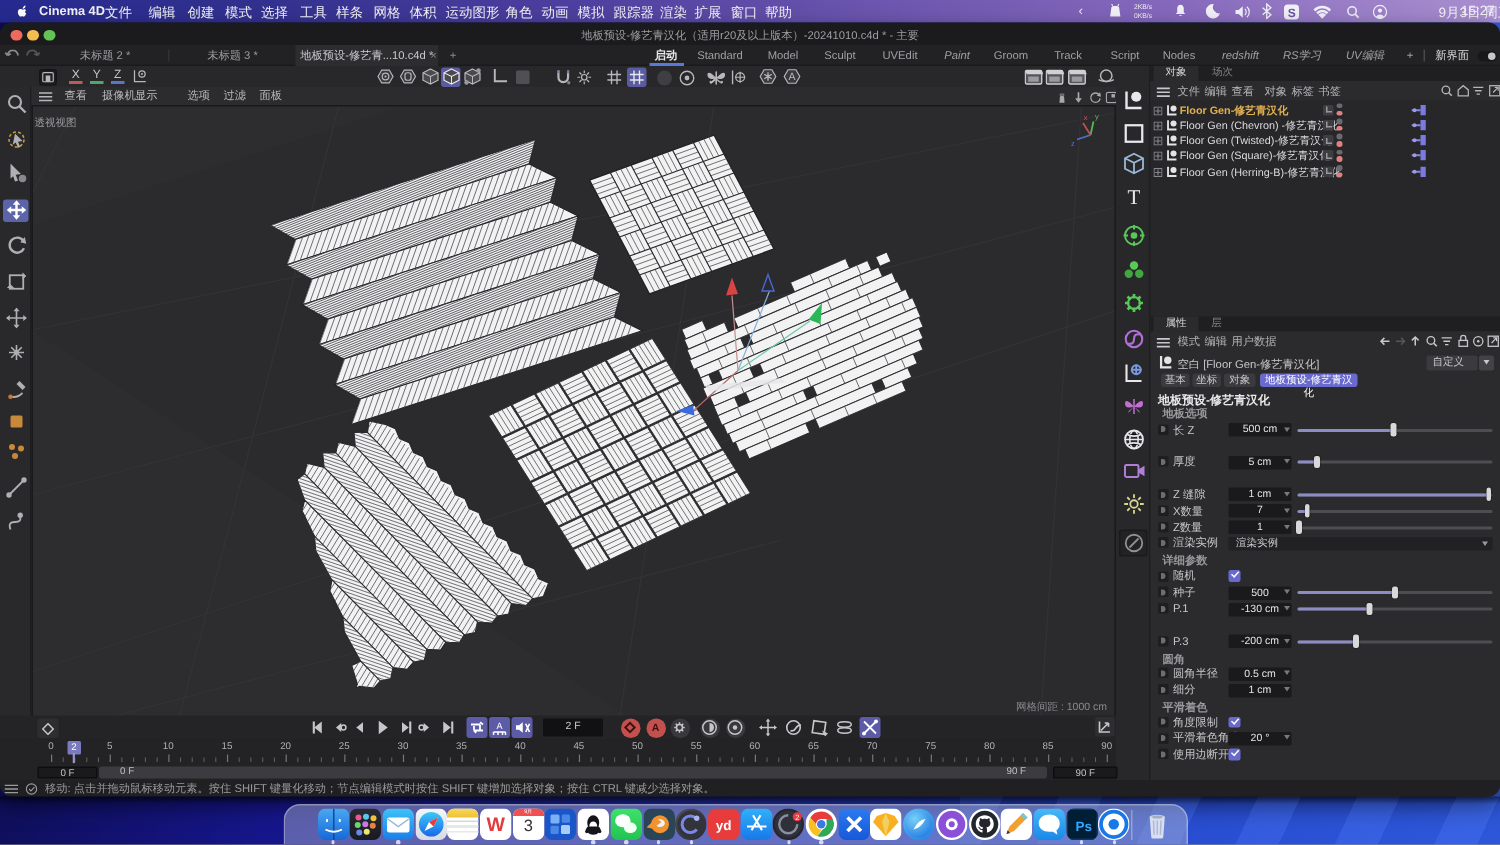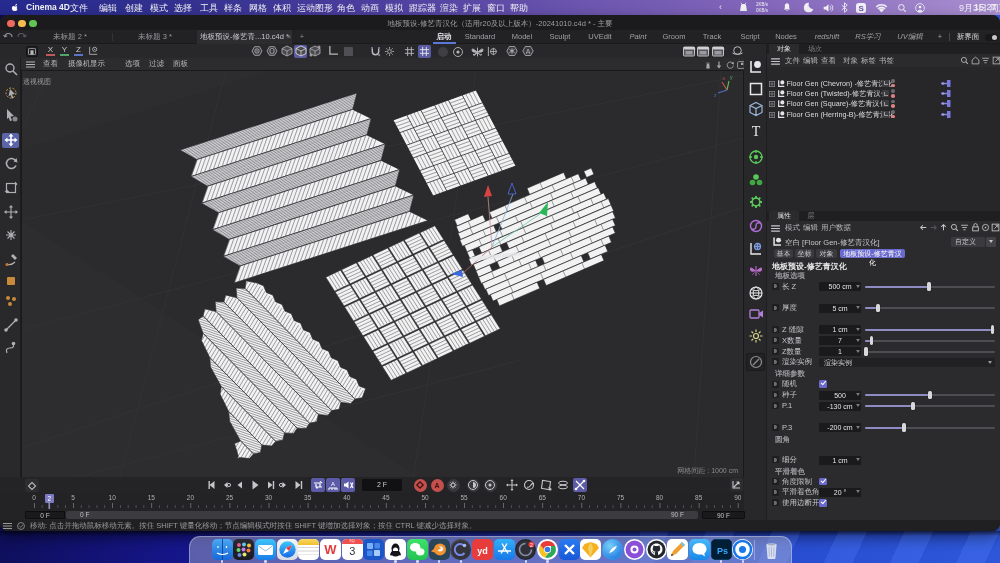--- a/index.html
+++ b/index.html
@@ -697,20 +697,41 @@
             <path fill="none" stroke="#b4b4b8" stroke-width="1.5" d="M2 7 L8 2 L14 7 L14 14 L2 14 Z"></path>
           </svg>
           <svg class="ab" style="left:214px;top:2px" width="9" height="9" viewBox="0 0 16 16">
             <path stroke="#b4b4b8" stroke-width="1.5" d="M2 4 L14 4 M4 8 L12 8 M6 12 L10 12"></path>
           </svg>
           <svg class="ab" style="left:224.5px;top:2px" width="9" height="9" viewBox="0 0 16 16">
             <rect x="2" y="2" width="12" height="12" fill="none" stroke="#b4b4b8" stroke-width="1.5"></rect>
             <path stroke="#b4b4b8" stroke-width="1.5" d="M6 10 L12 4 M8 4 L12 4 L12 8"></path>
           </svg>
         </div>
+        <div class="ab" style="left:0;top:24.0px;width:233px;height:10.3px">
+          <svg class="ab" style="left:1.5px;top:2.5px" width="6" height="6" viewBox="0 0 8 8">
+            <rect x="0.5" y="0.5" width="7" height="7" fill="none" stroke="#88888c"></rect>
+            <path stroke="#88888c" d="M4 1.5 L4 6.5 M1.5 4 L6.5 4"></path>
+          </svg>
+          <svg class="ab" style="left:9.6px;top:0.6px" width="9" height="9" viewBox="0 0 16 16">
+            <path fill="none" stroke="#e4e4e6" stroke-width="2.2" d="M3 2 L3 13 L13 13"></path>
+            <circle cx="9.5" cy="6" r="3.6" fill="#e4e4e6"></circle>
+          </svg>
+          <span class="ab" style="left:19.5px;top:0.6px;font-size:7.2px;color:#e0b050;font-weight:bold;white-space:nowrap">Floor Gen-修艺青汉化</span>
+          <div class="ab" style="left:115px;top:1.5px;width:7px;height:7px;background:#3e3e42;border-radius:1px">
+            <div class="ab" style="left:1.5px;top:1.5px;width:4px;height:4px;border-left:1px solid #98989c;border-bottom:1px solid #98989c"></div>
+          </div>
+          <div class="ab" style="left:124px;top:0.8px;width:3.6px;height:3.6px;border-radius:50%;background:#6a6a6e"></div>
+          <div class="ab" style="left:124px;top:5.6px;width:3.6px;height:3.6px;border-radius:50%;background:#e08080"></div>
+          <svg class="ab" style="left:174px;top:1.5px" width="10" height="7" viewBox="0 0 10 7">
+            <path stroke="#8888d8" stroke-width="1.4" d="M0 3.5 L6 3.5"></path>
+            <rect x="6" y="0" width="3.5" height="7" fill="#7a7ae0"></rect>
+            <circle cx="2" cy="3.5" r="1.3" fill="#9a9ae8"></circle>
+          </svg>
+        </div>
         <div class="ab" style="left:0;top:34.3px;width:233px;height:10.3px">
           <svg class="ab" style="left:1.5px;top:2.5px" width="6" height="6" viewBox="0 0 8 8">
             <rect x="0.5" y="0.5" width="7" height="7" fill="none" stroke="#88888c"></rect>
             <path stroke="#88888c" d="M4 1.5 L4 6.5 M1.5 4 L6.5 4"></path>
           </svg>
           <svg class="ab" style="left:9.6px;top:0.6px" width="9" height="9" viewBox="0 0 16 16">
             <path fill="none" stroke="#e4e4e6" stroke-width="2.2" d="M3 2 L3 13 L13 13"></path>
             <circle cx="9.5" cy="6" r="3.6" fill="#e4e4e6"></circle>
           </svg>
           <span class="ab" style="left:19.5px;top:0.6px;font-size:7.2px;color:#dcdcde;white-space:nowrap">Floor Gen (Chevron) -修艺青汉化</span>
@@ -914,20 +935,25 @@
         </div>
         <div class="arow" style="top:211.6px">
           <div class="dicon"></div>
           <span class="alabel">P.3</span>
           <div class="vbox">-200 cm</div>
           <div class="strack" style="left:98px;width:130px"></div>
           <div class="sfill" style="left:98px;width:39px"></div>
           <div class="shandle" style="left:135.3px"></div>
         </div>
         <div class="sect" style="top:223.7px">圆角</div>
+        <div class="arow" style="top:233.2px">
+          <div class="dicon"></div>
+          <span class="alabel">圆角半径</span>
+          <div class="vbox">0.5 cm</div>
+        </div>
         <div class="arow" style="top:244.0px">
           <div class="dicon"></div>
           <span class="alabel">细分</span>
           <div class="vbox">1 cm</div>
         </div>
         <div class="sect" style="top:256.1px">平滑着色</div>
         <div class="arow" style="top:265.6px">
           <div class="dicon"></div>
           <span class="alabel">角度限制</span>
           <div class="cbx"></div>

